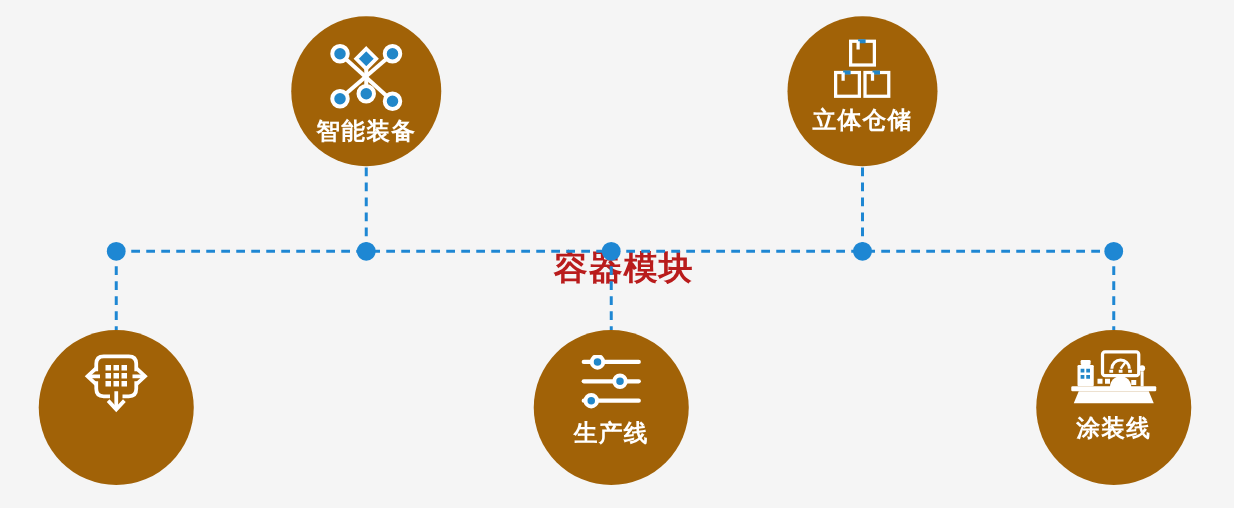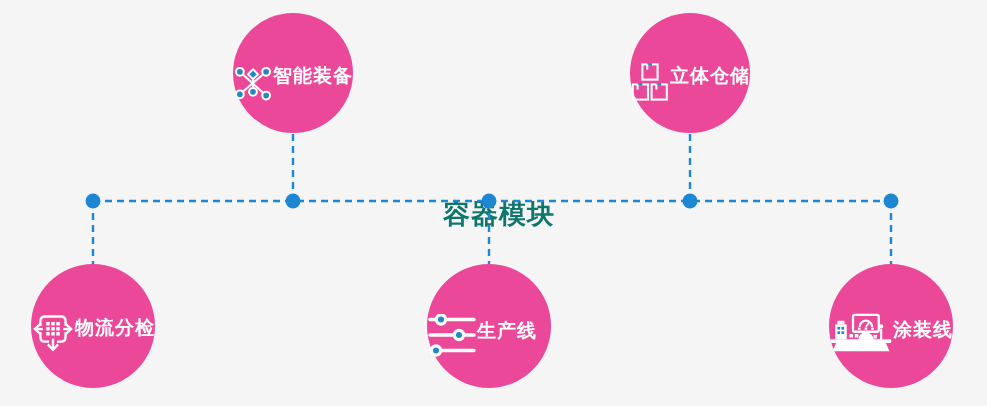--- a/index.html
+++ b/index.html
@@ -7,31 +7,31 @@
     width: 987px; height: 406px;
     background: #f5f5f5;
     font-family: "Liberation Sans", sans-serif;
     overflow: hidden;
   }
   .canvas { position: relative; width: 987px; height: 406px; }
 
   .watermark {
     position: absolute; left: 443px; top: 196px;
     font-size: 27px; font-weight: bold;
-    color: #0f766e; letter-spacing: 1px;
+    color: #b91c1c; letter-spacing: 1px;
     z-index: 0; user-select: none; white-space: nowrap;
   }
 
   svg.connectors { position: absolute; left: 0; top: 0; z-index: 1; }
 
   .node {
     position: absolute; z-index: 2;
     border-radius: 50%;
-    background: #ec4899;
-    display: flex; flex-direction: row; align-items: center;
+    background: #a16207;
+    display: flex; flex-direction: column; align-items: center;
     box-sizing: border-box;
     cursor: pointer;
   }
   .node.top    { width: 120px; height: 120px; }
   .node.bottom { width: 124px; height: 124px; }
 
   .node .icon { display: block; }
   .node .label {
     color: #ffffff; font-weight: bold; font-size: 19px;
     letter-spacing: 1px; line-height: 22px; white-space: nowrap;
@@ -137,21 +137,20 @@
         <rect x="25.8" y="15" width="4.4" height="4.4"></rect>
         <rect x="32.2" y="15" width="4.4" height="4.4"></rect>
         <rect x="19.4" y="21.4" width="4.4" height="4.4"></rect>
         <rect x="25.8" y="21.4" width="4.4" height="4.4"></rect>
         <rect x="32.2" y="21.4" width="4.4" height="4.4"></rect>
         <rect x="19.4" y="27.8" width="4.4" height="4.4"></rect>
         <rect x="25.8" y="27.8" width="4.4" height="4.4"></rect>
         <rect x="32.2" y="27.8" width="4.4" height="4.4"></rect>
       </g>
     </svg>
-    <div class="label">物流分检</div>
   </div>
 
   <div class="node bottom" id="node-br">
     <svg class="icon" width="72" height="46" viewBox="0 0 72 46">
       <g fill="#ffffff">
         <rect x="9.5" y="8" width="8" height="4" rx="1"></rect>
         <rect x="7" y="12" width="13" height="17" rx="1"></rect>
         <rect x="23" y="23" width="4" height="4"></rect>
         <rect x="29" y="23" width="4" height="4"></rect>
         <rect x="39" y="20" width="5" height="7"></rect>

